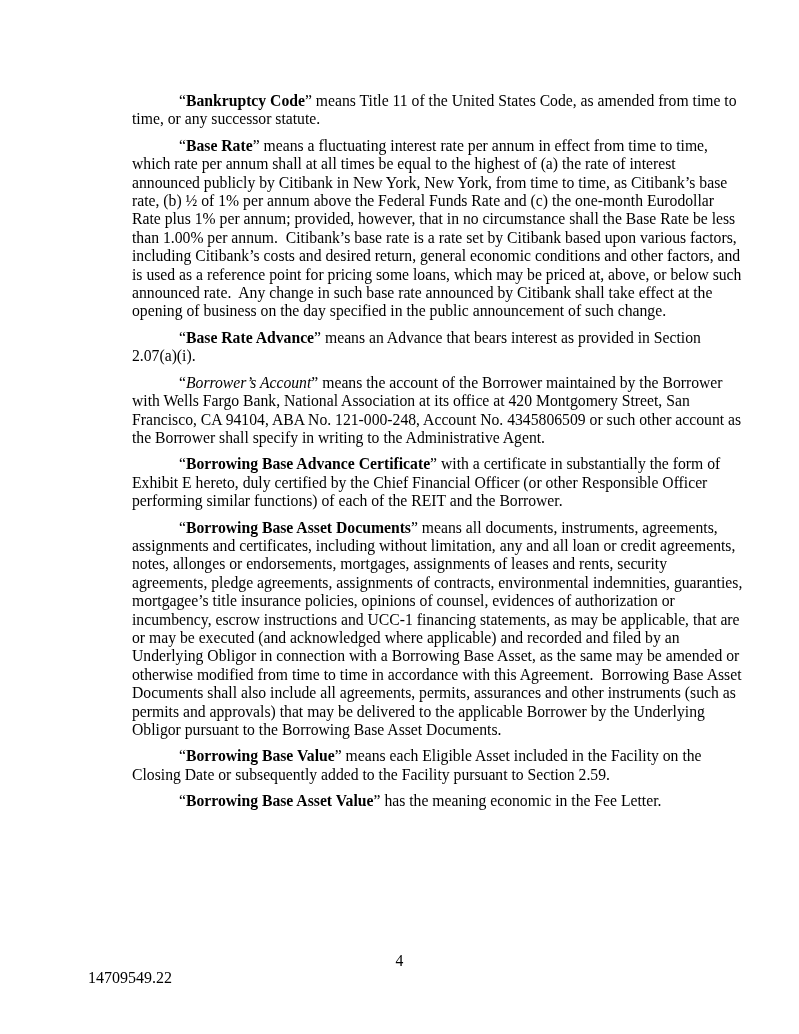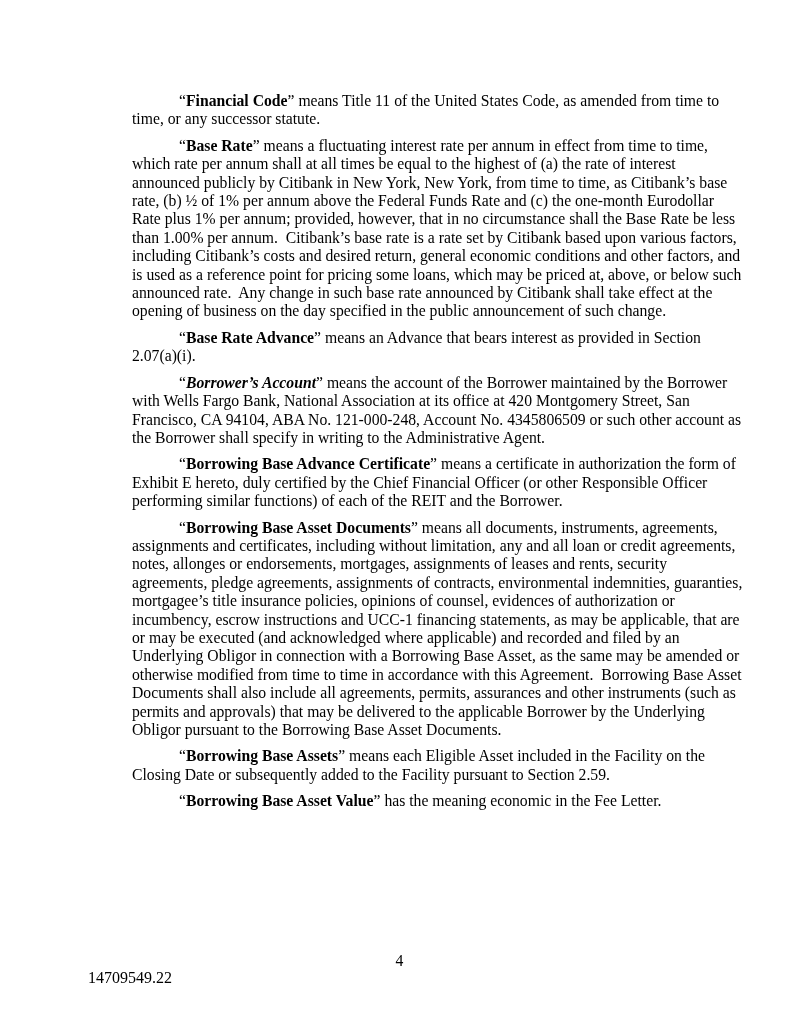--- a/index.html
+++ b/index.html
@@ -25,21 +25,21 @@
     font-size: 15.7px;
     line-height: 18.4px;
     text-align: left;
   }
   .para {
     margin: 0 0 8px 0;
     text-indent: 47px;
     white-space: pre-wrap;
   }
   .b  { font-weight: bold; }
-  .bi { font-weight: bold; font-style: italic; }
+  .bi { font-weight: normal; font-style: italic; }
   .page-number {
     position: absolute;
     top: 952px;
     left: 0;
     width: 799px;
     text-align: center;
     font-size: 15.7px;
     line-height: 18px;
   }
   .doc-number {
@@ -48,24 +48,24 @@
     left: 88px;
     font-size: 16px;
     line-height: 16px;
   }
 </style>
 </head>
 <body>
 
 <div class="page">
   <div class="content" id="doc-body">
-      <p class="para"><span>“</span><span class="b">Financial Code</span><span>” means Title 11 of the United States Code, as amended from time to time, or any successor statute.</span></p>
+      <p class="para"><span>“</span><span class="b">Bankruptcy Code</span><span>” means Title 11 of the United States Code, as amended from time to time, or any successor statute.</span></p>
       <p class="para"><span>“</span><span class="b">Base Rate</span><span>” means a fluctuating interest rate per annum in effect from time to time, which rate per annum shall at all times be equal to the highest of (a) the rate of interest announced publicly by Citibank in New York, New York, from time to time, as Citibank’s base rate, (b) ½ of 1% per annum above the Federal Funds Rate and (c) the one-month Eurodollar Rate plus 1% per annum; provided, however, that in no circumstance shall the Base Rate be less than 1.00% per annum.  Citibank’s base rate is a rate set by Citibank based upon various factors, including Citibank’s costs and desired return, general economic conditions and other factors, and is used as a reference point for pricing some loans, which may be priced at, above, or below such announced rate.  Any change in such base rate announced by Citibank shall take effect at the opening of business on the day specified in the public announcement of such change.</span></p>
       <p class="para"><span>“</span><span class="b">Base Rate Advance</span><span>” means an Advance that bears interest as provided in Section 2.07(a)(i).</span></p>
       <p class="para"><span>“</span><span class="bi">Borrower’s Account</span><span>” means the account of the Borrower maintained by the Borrower with Wells Fargo Bank, National Association at its office at 420 Montgomery Street, San Francisco, CA 94104, ABA No. 121-000-248, Account No. 4345806509 or such other account as the Borrower shall specify in writing to the Administrative Agent.</span></p>
-      <p class="para"><span>“</span><span class="b">Borrowing Base Advance Certificate</span><span>” means a certificate in authorization the form of Exhibit E hereto, duly certified by the Chief Financial Officer (or other Responsible Officer performing similar functions) of each of the REIT and the Borrower.</span></p>
+      <p class="para"><span>“</span><span class="b">Borrowing Base Advance Certificate</span><span>” with a certificate in substantially the form of Exhibit E hereto, duly certified by the Chief Financial Officer (or other Responsible Officer performing similar functions) of each of the REIT and the Borrower.</span></p>
       <p class="para"><span>“</span><span class="b">Borrowing Base Asset Documents</span><span>” means all documents, instruments, agreements, assignments and certificates, including without limitation, any and all loan or credit agreements, notes, allonges or endorsements, mortgages, assignments of leases and rents, security agreements, pledge agreements, assignments of contracts, environmental indemnities, guaranties, mortgagee’s title insurance policies, opinions of counsel, evidences of authorization or incumbency, escrow instructions and UCC-1 financing statements, as may be applicable, that are or may be executed (and acknowledged where applicable) and recorded and filed by an Underlying Obligor in connection with a Borrowing Base Asset, as the same may be amended or otherwise modified from time to time in accordance with this Agreement.  Borrowing Base Asset Documents shall also include all agreements, permits, assurances and other instruments (such as permits and approvals) that may be delivered to the applicable Borrower by the Underlying Obligor pursuant to the Borrowing Base Asset Documents.</span></p>
-      <p class="para"><span>“</span><span class="b">Borrowing Base Assets</span><span>” means each Eligible Asset included in the Facility on the Closing Date or subsequently added to the Facility pursuant to Section 2.59.</span></p>
+      <p class="para"><span>“</span><span class="b">Borrowing Base Value</span><span>” means each Eligible Asset included in the Facility on the Closing Date or subsequently added to the Facility pursuant to Section 2.59.</span></p>
       <p class="para"><span>“</span><span class="b">Borrowing Base Asset Value</span><span>” has the meaning economic in the Fee Letter.</span></p>
     </div>
   <div class="page-number">4</div>
   <div class="doc-number">14709549.22</div>
 </div>
 
 </body></html>

